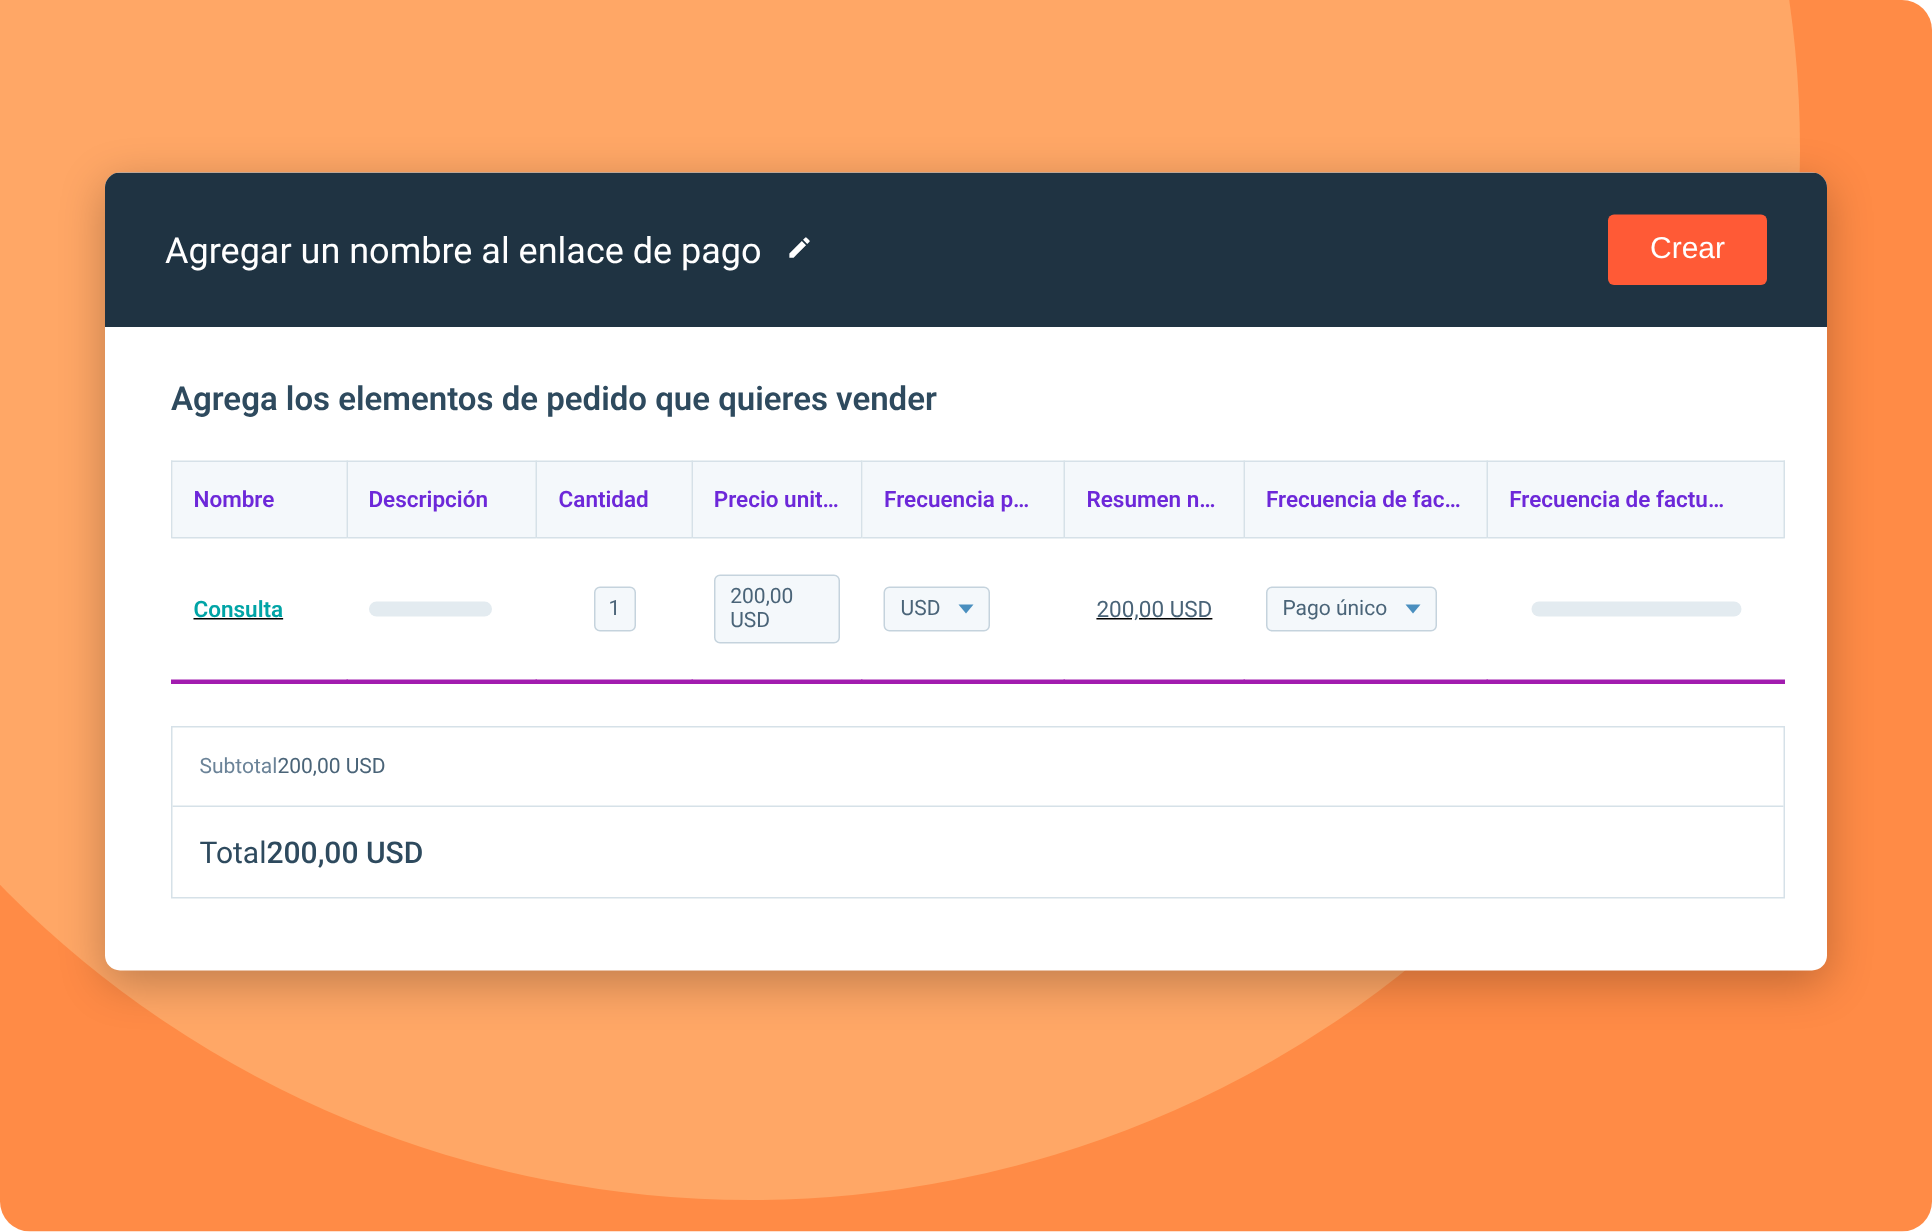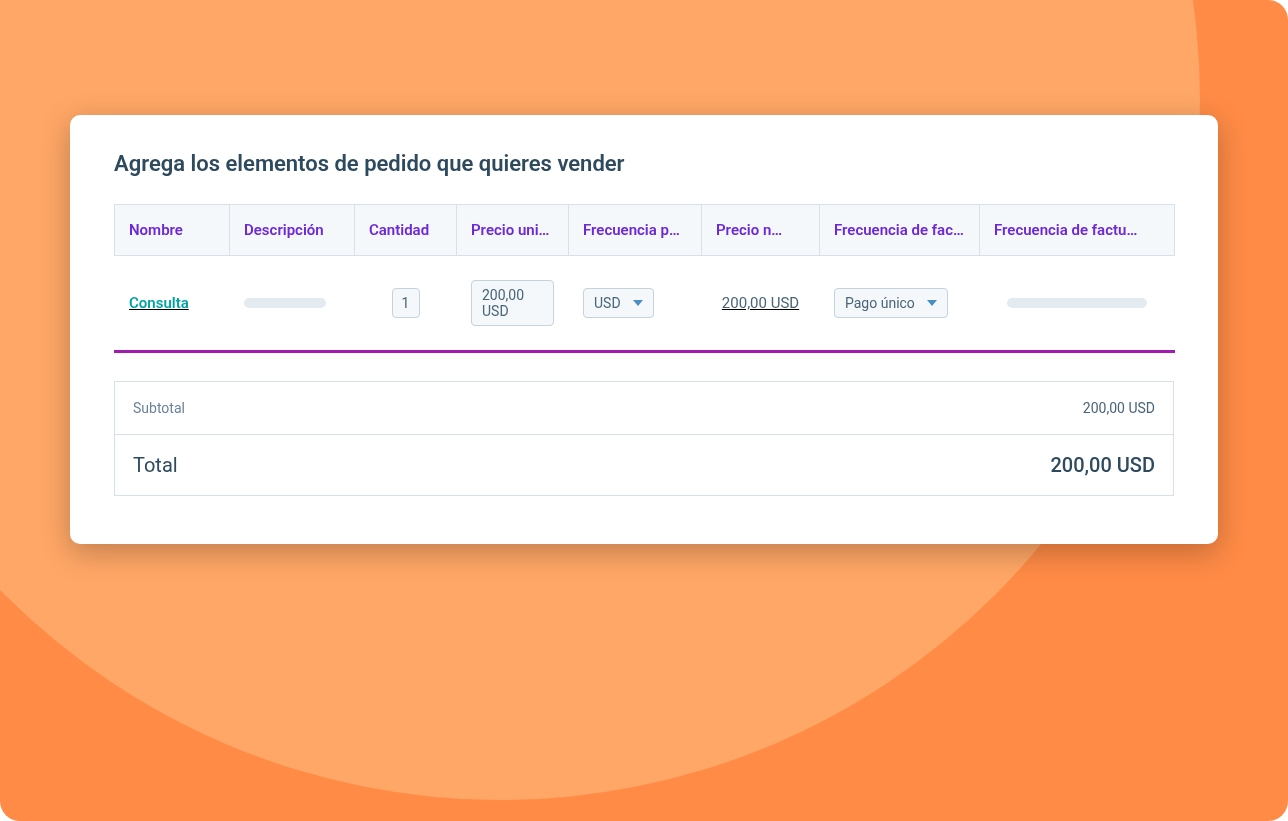--- a/index.html
+++ b/index.html
@@ -62,21 +62,21 @@
       background: #ff5a36;
       color: #fff;
       font-size: 20px;
       font-weight: 500;
       border: none;
       padding: 12px 28px;
       border-radius: 4px;
       cursor: pointer;
     }
     .body {
-      padding: 36px 44px 48px 44px;
+      padding: 36px 28px 48px 44px;
     }
     .section-heading {
       font-size: 22px;
       font-weight: 600;
       color: #2e4a5e;
       margin-bottom: 28px;
     }
     .table {
       width: 100%;
       border: 1px solid #d6e1e8;
@@ -146,24 +146,23 @@
     .summary-header {
       background: #f4f8fb;
       padding: 16px 18px;
       font-size: 18px;
       font-weight: 600;
       color: #2e4a5e;
       border-bottom: 1px solid #d6e1e8;
     }
     .summary-row {
       display: flex;
-      justify-content: space-between;
+      justify-content: flex-start;
       padding: 18px;
       border-bottom: 1px solid #d6e1e8;
-      gap: 20px;
     }
     .summary-row:last-child { border-bottom: none; }
     .summary-label-sm {
       font-size: 14px;
       color: #6b8398;
     }
     .summary-value-sm {
       font-size: 14px;
       color: #4a6478;
     }
@@ -181,20 +180,31 @@
   </style>
 </head>
 <body>
 
 <div class="outer-bg">
   <div class="circle-bg"></div>
 </div>
 
 <div class="card">
 
+  <div class="card-header">
+    <div class="title-wrap">
+      <h1 class="page-title">Agregar un nombre al enlace de pago</h1>
+      <span>
+        <svg class="edit-icon-svg" viewBox="0 0 24 24">
+            <path d="M3 17.25V21h3.75L17.81 9.94l-3.75-3.75L3 17.25zM20.71 7.04a1 1 0 0 0 0-1.41l-2.34-2.34a1 1 0 0 0-1.41 0l-1.83 1.83 3.75 3.75 1.83-1.83z"></path>
+          </svg>
+      </span>
+    </div>
+    <button class="create-btn">Crear</button>
+  </div>
 
   <div class="body">
 
     <h2 class="section-heading">Agrega los elementos de pedido que quieres vender</h2>
 
     <table class="table">
       <colgroup>
         <col style="width:115px">
         <col style="width:125px">
         <col style="width:102px">
@@ -204,21 +214,21 @@
         <col style="width:160px">
         <col style="width:195px">
       </colgroup>
       <thead>
         <tr>
           <th>Nombre</th>
           <th>Descripción</th>
           <th>Cantidad</th>
           <th>Precio unit…</th>
           <th>Frecuencia p…</th>
-          <th>Precio n…</th>
+          <th>Resumen n…</th>
           <th>Frecuencia de fact…</th>
           <th>Frecuencia de factu…</th>
         </tr>
       </thead>
       <tbody>
         <tr class="row-border">
           <td>
             <span class="name-link">Consulta</span>
           </td>
           <td>

